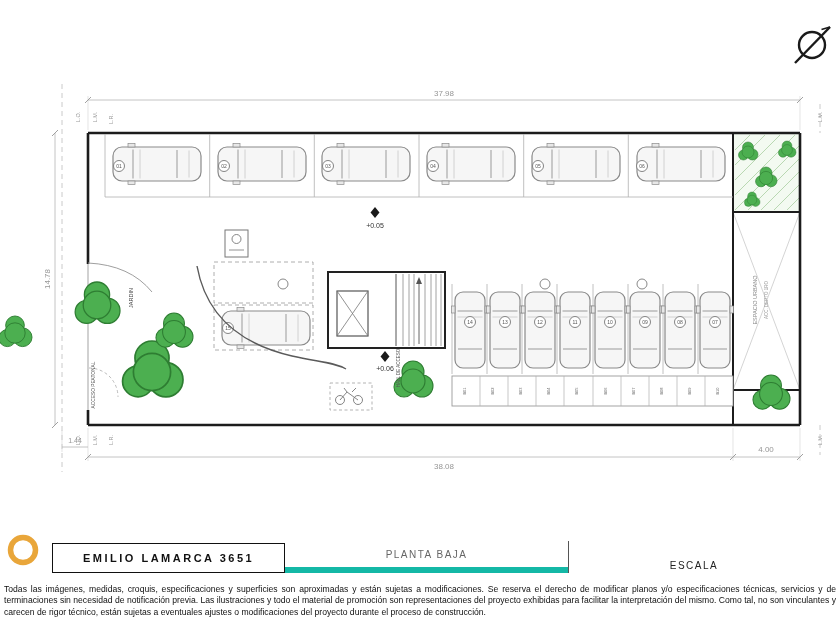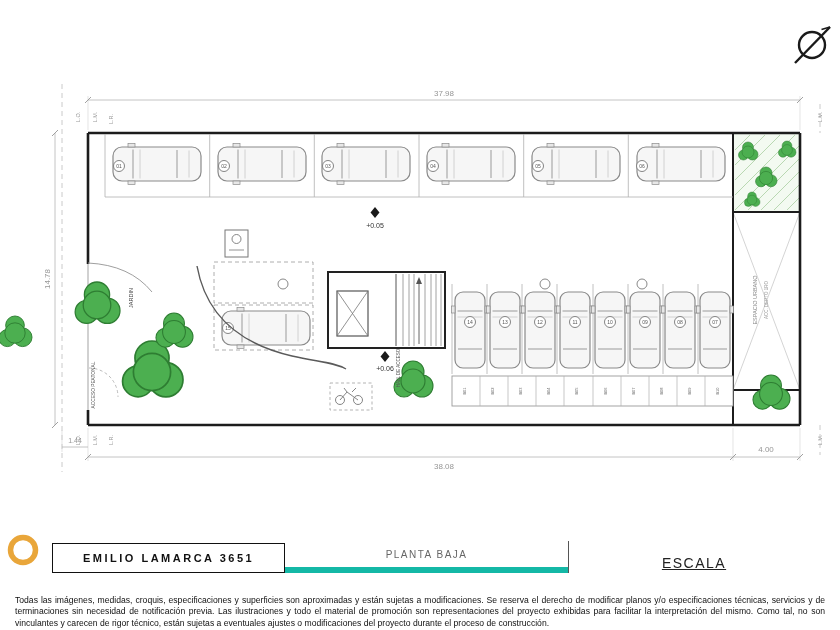--- a/index.html
+++ b/index.html
@@ -27,26 +27,26 @@
     color: #111; white-space: nowrap;
   }
   .center-cell {
     flex: 1; height: 32px;
     border-bottom: 6px solid #14b8a6;
     display: flex; align-items: center; justify-content: center;
     font-size: 10px; letter-spacing: 1.5px; color: #666;
   }
   .v-divider { width: 1px; height: 32px; background: #555; flex: 0 0 auto; }
   .scale-cell { width: 250px; text-align: center; padding-bottom: 2px; }
-  .scale-label { font-size: 14px; letter-spacing: 1.5px; color: #222; text-decoration: underline; }
+  .scale-label { font-size: 10px; letter-spacing: 1.5px; color: #222; }
   .scale-value { font-size: 9px; color: #222; margin-top: 2px; }
   .disclaimer {
     position: absolute; left: 4px; right: 4px; top: 584px;
     font-size: 8.6px; line-height: 1.33; color: #101010;
-    text-align: justify; margin: 11px;
+    text-align: justify; margin: 0;
   }
 </style>
 </head>
 <body>
 
 
 
 <svg width="840" height="492" viewBox="0 0 840 492">
   <defs>
     <g id="car-h">

